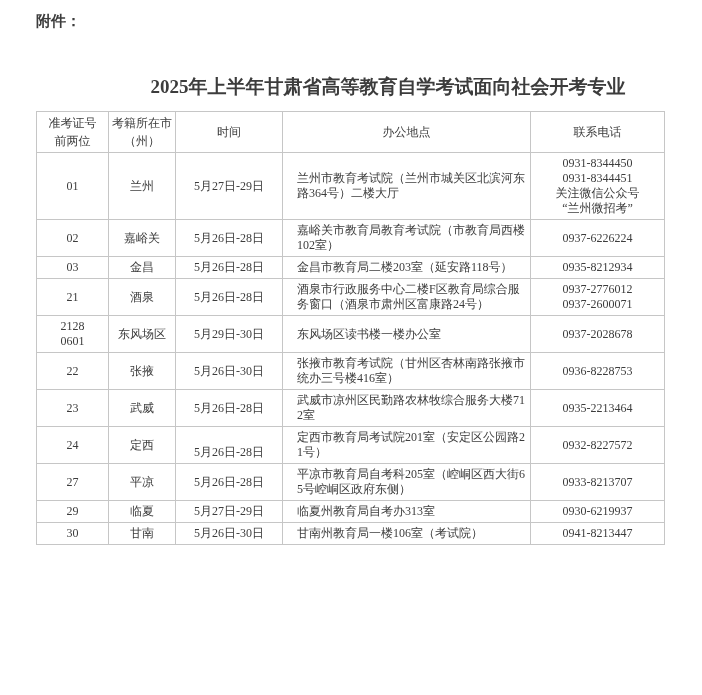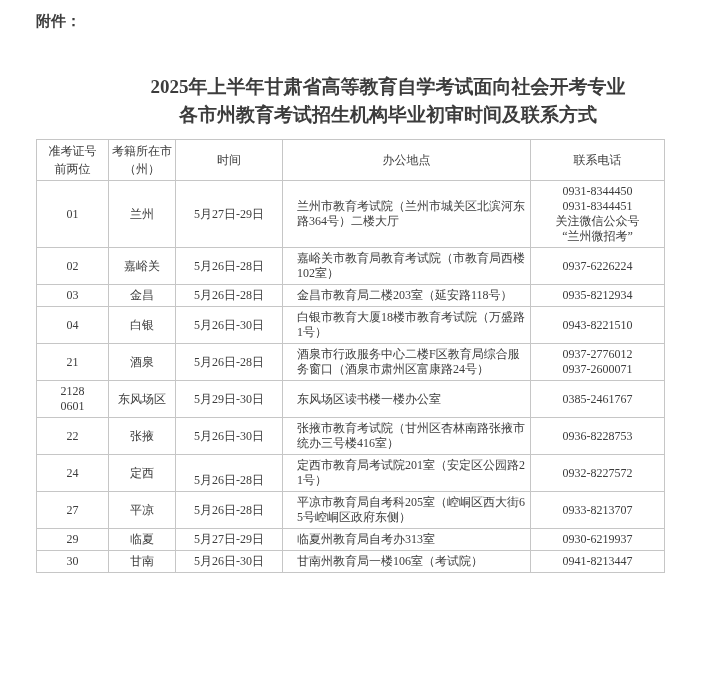--- a/index.html
+++ b/index.html
@@ -57,21 +57,20 @@
     padding-right: 4px;
   }
 </style>
 </head>
 <body>
 
 <div class="attachment">附件：</div>
 
 <div class="title-block">
   <div>2025年上半年甘肃省高等教育自学考试面向社会开考专业</div>
-  <div>各市州教育考试招生机构毕业初审时间及联系方式</div>
 </div>
 
 <table class="doc-table">
   <colgroup>
     <col style="width:72px">
     <col style="width:67px">
     <col style="width:107px">
     <col style="width:248px">
     <col style="width:134px">
   </colgroup>
@@ -105,48 +104,48 @@
         <td class="c-phone">0937-6226224</td>
       </tr>
       <tr>
         <td class="c-code">03</td>
         <td class="c-city">金昌</td>
         <td class="c-time">5月26日-28日</td>
         <td class="c-location">金昌市教育局二楼203室（延安路118号）</td>
         <td class="c-phone">0935-8212934</td>
       </tr>
       <tr>
-        <td class="c-code">04</td>
-        <td class="c-city">白银</td>
-        <td class="c-time">5月26日-30日</td>
-        <td class="c-location">白银市教育大厦18楼市教育考试院（万盛路1号）</td>
-        <td class="c-phone">0943-8221510</td>
-      </tr>
-      <tr>
         <td class="c-code">21</td>
         <td class="c-city">酒泉</td>
         <td class="c-time">5月26日-28日</td>
         <td class="c-location">酒泉市行政服务中心二楼F区教育局综合服务窗口（酒泉市肃州区富康路24号）</td>
         <td class="c-phone">0937-2776012
 0937-2600071</td>
       </tr>
       <tr>
         <td class="c-code">2128
 0601</td>
         <td class="c-city">东风场区</td>
         <td class="c-time">5月29日-30日</td>
         <td class="c-location">东风场区读书楼一楼办公室</td>
-        <td class="c-phone">0385-2461767</td>
+        <td class="c-phone">0937-2028678</td>
       </tr>
       <tr>
         <td class="c-code">22</td>
         <td class="c-city">张掖</td>
         <td class="c-time">5月26日-30日</td>
         <td class="c-location">张掖市教育考试院（甘州区杏林南路张掖市统办三号楼416室）</td>
         <td class="c-phone">0936-8228753</td>
+      </tr>
+      <tr>
+        <td class="c-code">23</td>
+        <td class="c-city">武威</td>
+        <td class="c-time">5月26日-28日</td>
+        <td class="c-location">武威市凉州区民勤路农林牧综合服务大楼712室</td>
+        <td class="c-phone">0935-2213464</td>
       </tr>
       <tr>
         <td class="c-code">24</td>
         <td class="c-city">定西</td>
         <td class="c-time">
 5月26日-28日</td>
         <td class="c-location">定西市教育局考试院201室（安定区公园路21号）</td>
         <td class="c-phone">0932-8227572</td>
       </tr>
       <tr>

